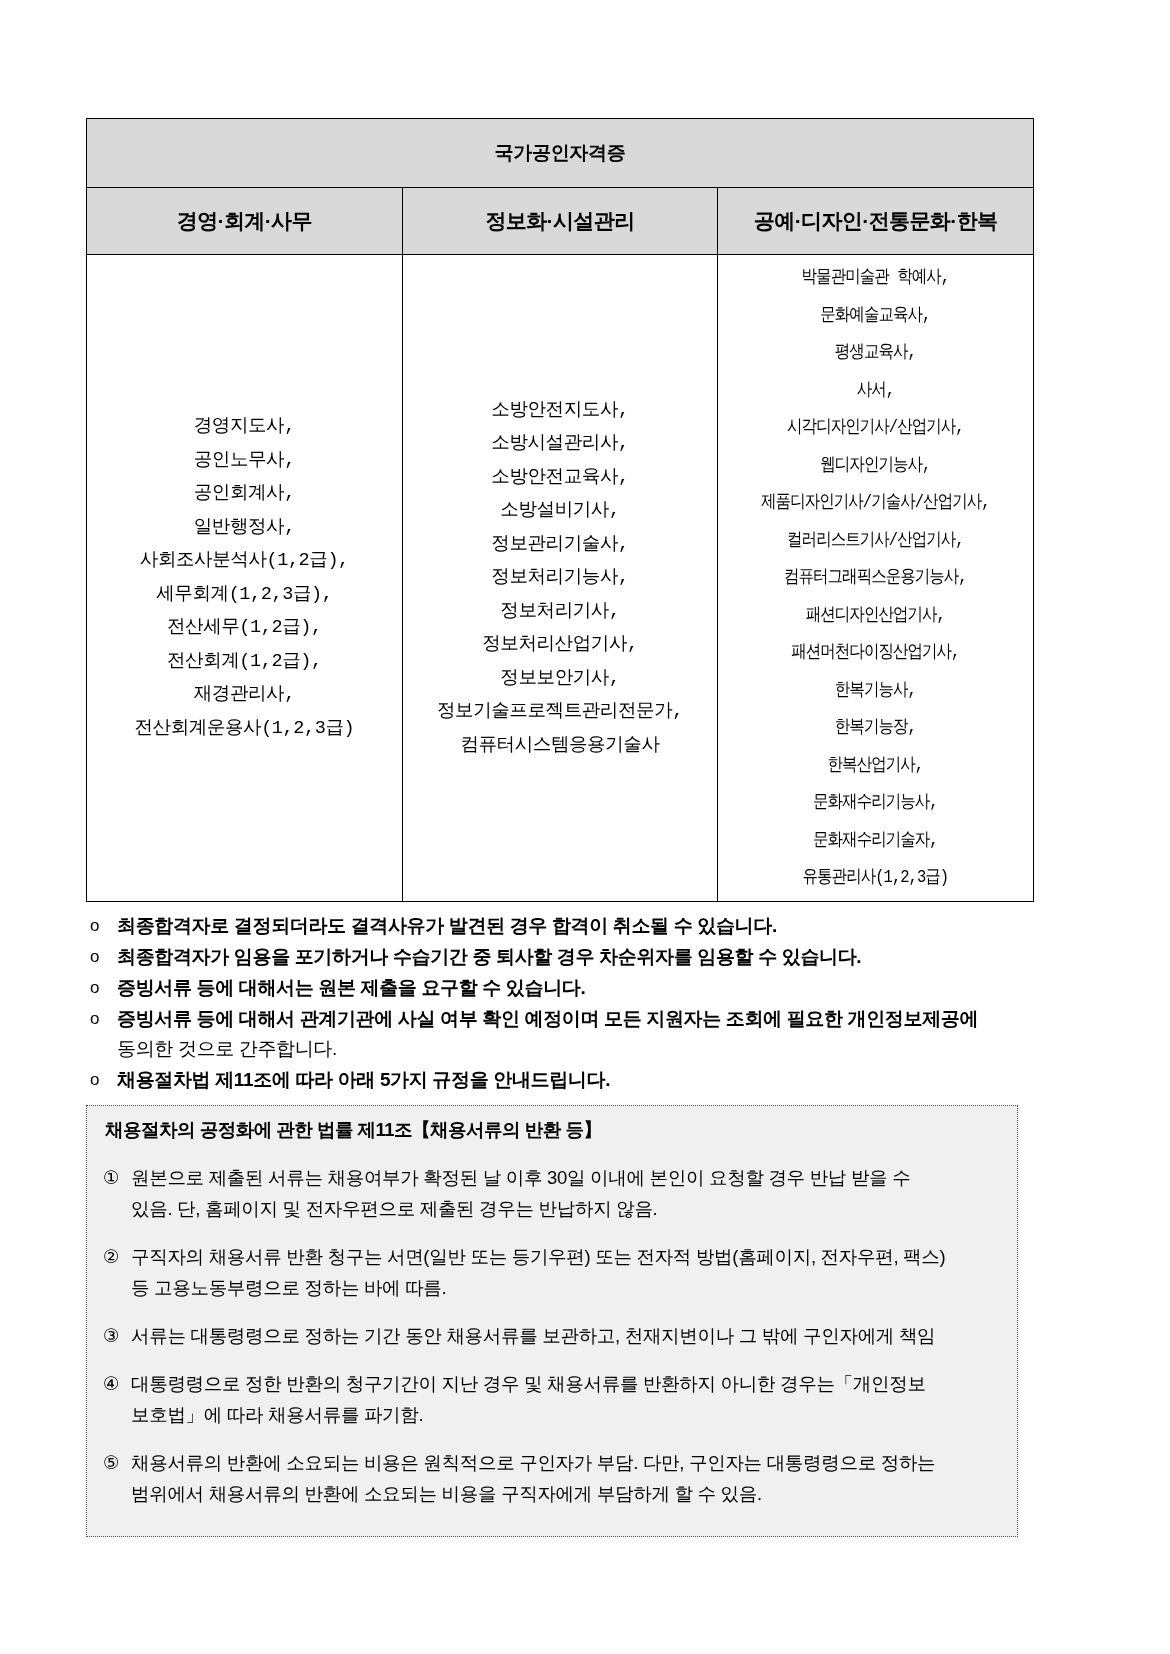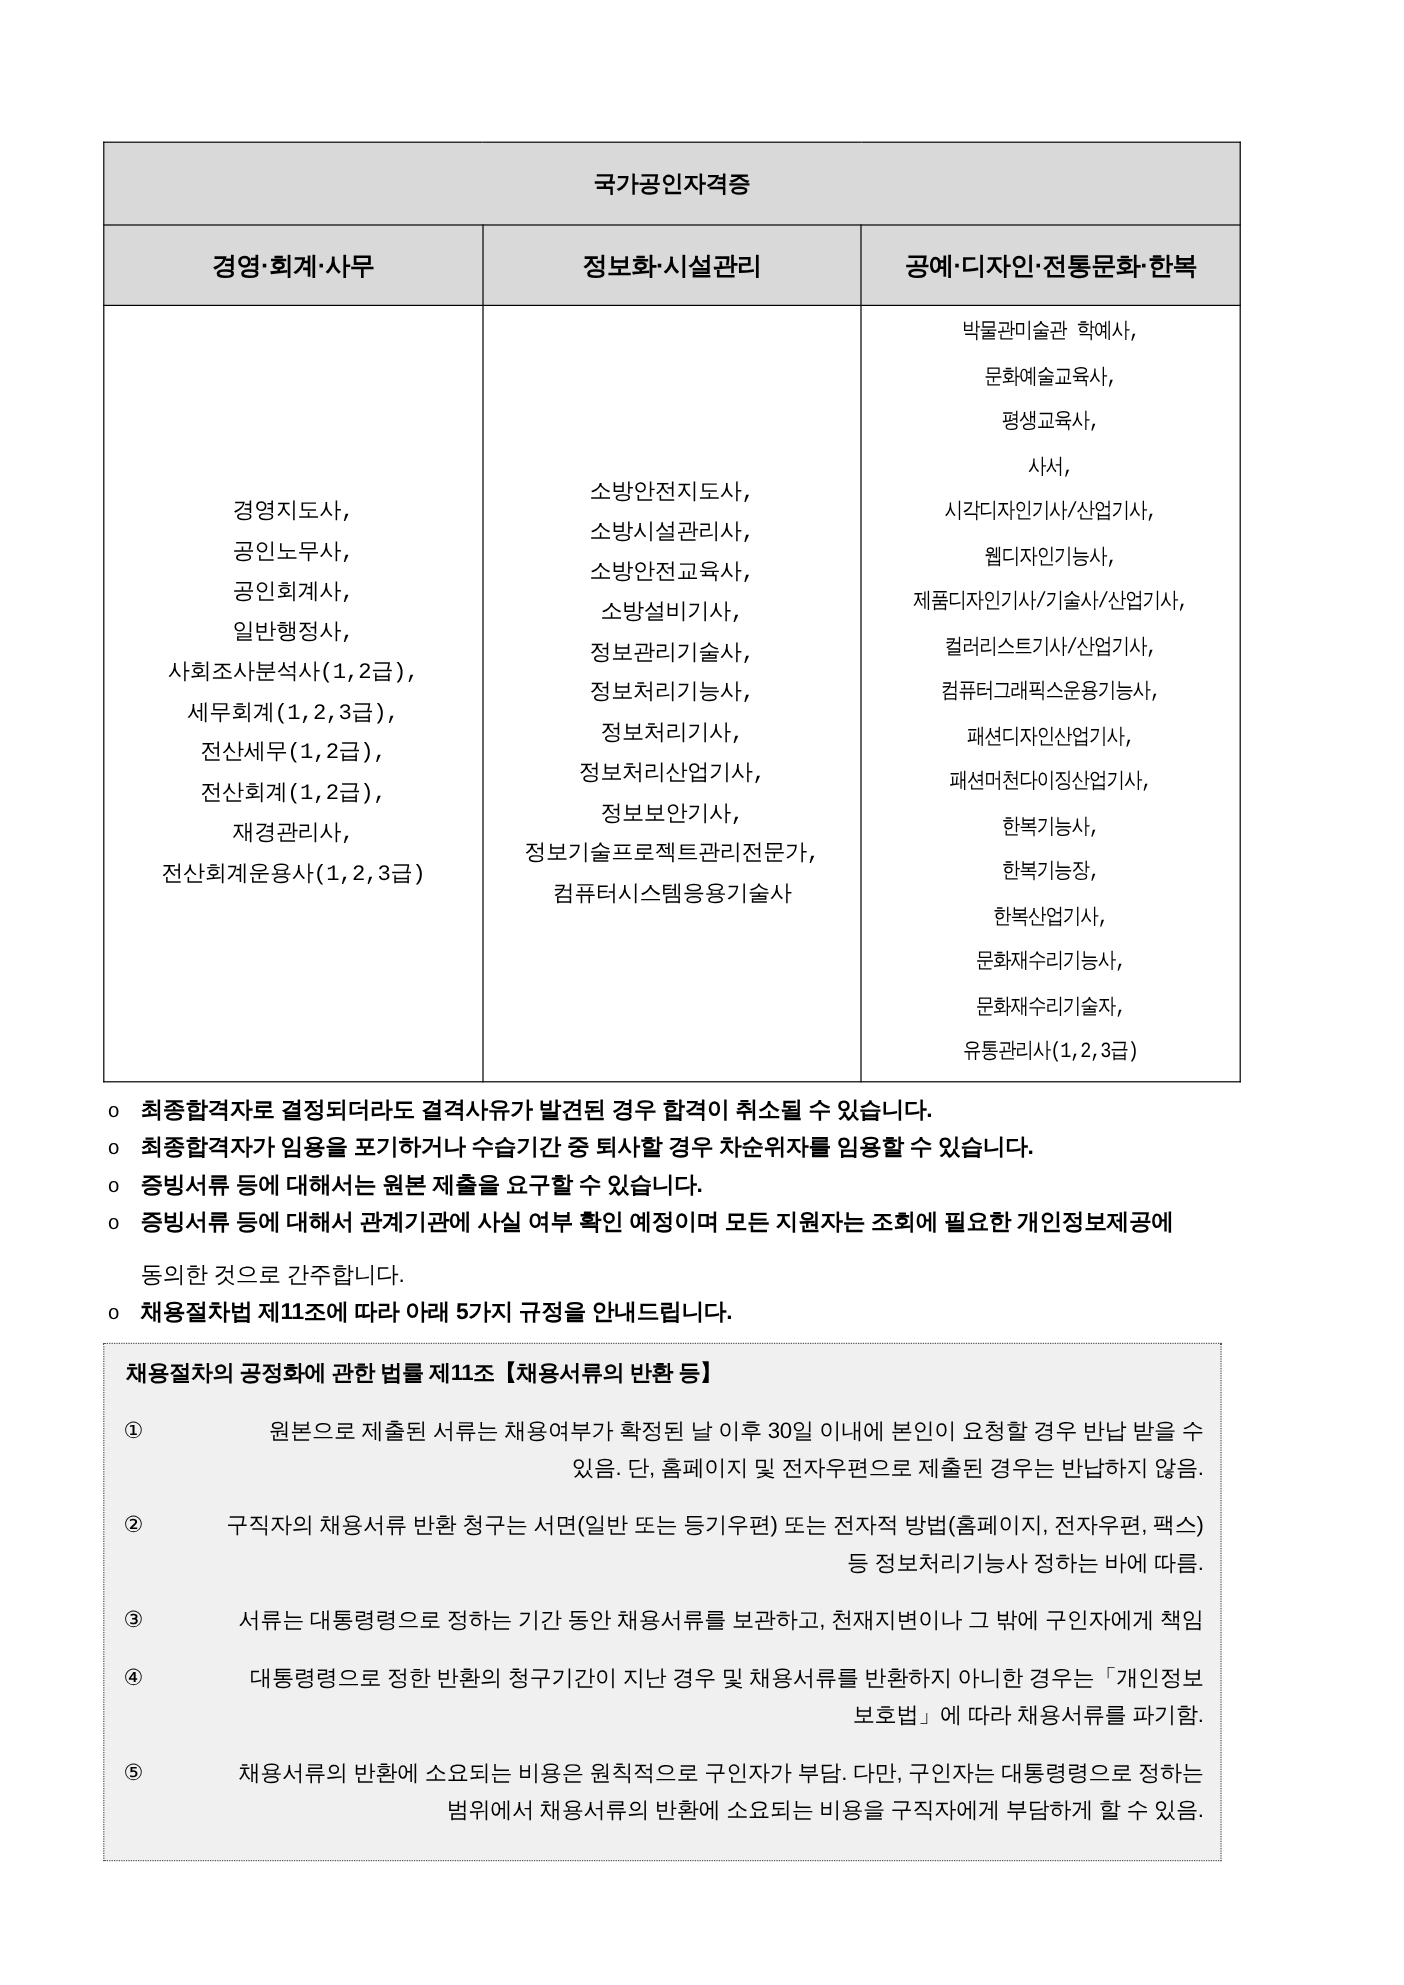--- a/index.html
+++ b/index.html
@@ -106,21 +106,21 @@
     letter-spacing: -0.35px;
     margin-bottom: 1px;
   }
   .notes > li .marker {
     position: absolute;
     left: 4px;
     top: 0;
     font-size: 17px;
   }
   .notes .l1 { display: block; font-weight: bold; }
-  .notes .l2 { display: block; margin-top: 14px; }
+  .notes .l2 { display: block; }
 
   
   .law-box {
     margin-top: 10px;
     width: 932px;
     border: 1.5px dotted #555;
     background: #f0f0f0;
     box-sizing: border-box;
     padding: 9px 14px 27px 14px;
   }
@@ -142,21 +142,21 @@
     font-size: 18.5px;
     line-height: 31px;
     letter-spacing: -0.3px;
   }
   .law-items > li .num {
     position: absolute;
     left: 2px;
     top: 0;
     font-size: 18.5px;
   }
-  .law-items .ln { display: block; text-align: right; }
+  .law-items .ln { display: block; }
   .just {
     text-align: justify;
     text-justify: inter-character;
   }
 </style>
 </head>
 <body>
 
 <div class="page">
 
@@ -253,21 +253,21 @@
     <div class="law-title">채용절차의 공정화에 관한 법률 제11조【채용서류의 반환 등】</div>
     <ul class="law-items" id="law-list">
         <li>
           <span class="num">①</span>
           <span class="ln just">원본으로 제출된 서류는 채용여부가 확정된 날 이후 30일 이내에 본인이 요청할 경우 반납 받을 수</span>
           <span class="ln">있음. 단, 홈페이지 및 전자우편으로 제출된 경우는 반납하지 않음.</span>
         </li>
         <li>
           <span class="num">②</span>
           <span class="ln just">구직자의 채용서류 반환 청구는 서면(일반 또는 등기우편) 또는 전자적 방법(홈페이지, 전자우편, 팩스)</span>
-          <span class="ln">등 정보처리기능사 정하는 바에 따름.</span>
+          <span class="ln">등 고용노동부령으로 정하는 바에 따름.</span>
         </li>
         <li>
           <span class="num">③</span>
           <span class="ln just">서류는 대통령령으로 정하는 기간 동안 채용서류를 보관하고, 천재지변이나 그 밖에 구인자에게 책임</span>
         </li>
         <li>
           <span class="num">④</span>
           <span class="ln just">대통령령으로 정한 반환의 청구기간이 지난 경우 및 채용서류를 반환하지 아니한 경우는「개인정보</span>
           <span class="ln">보호법」에 따라 채용서류를 파기함.</span>
         </li>

